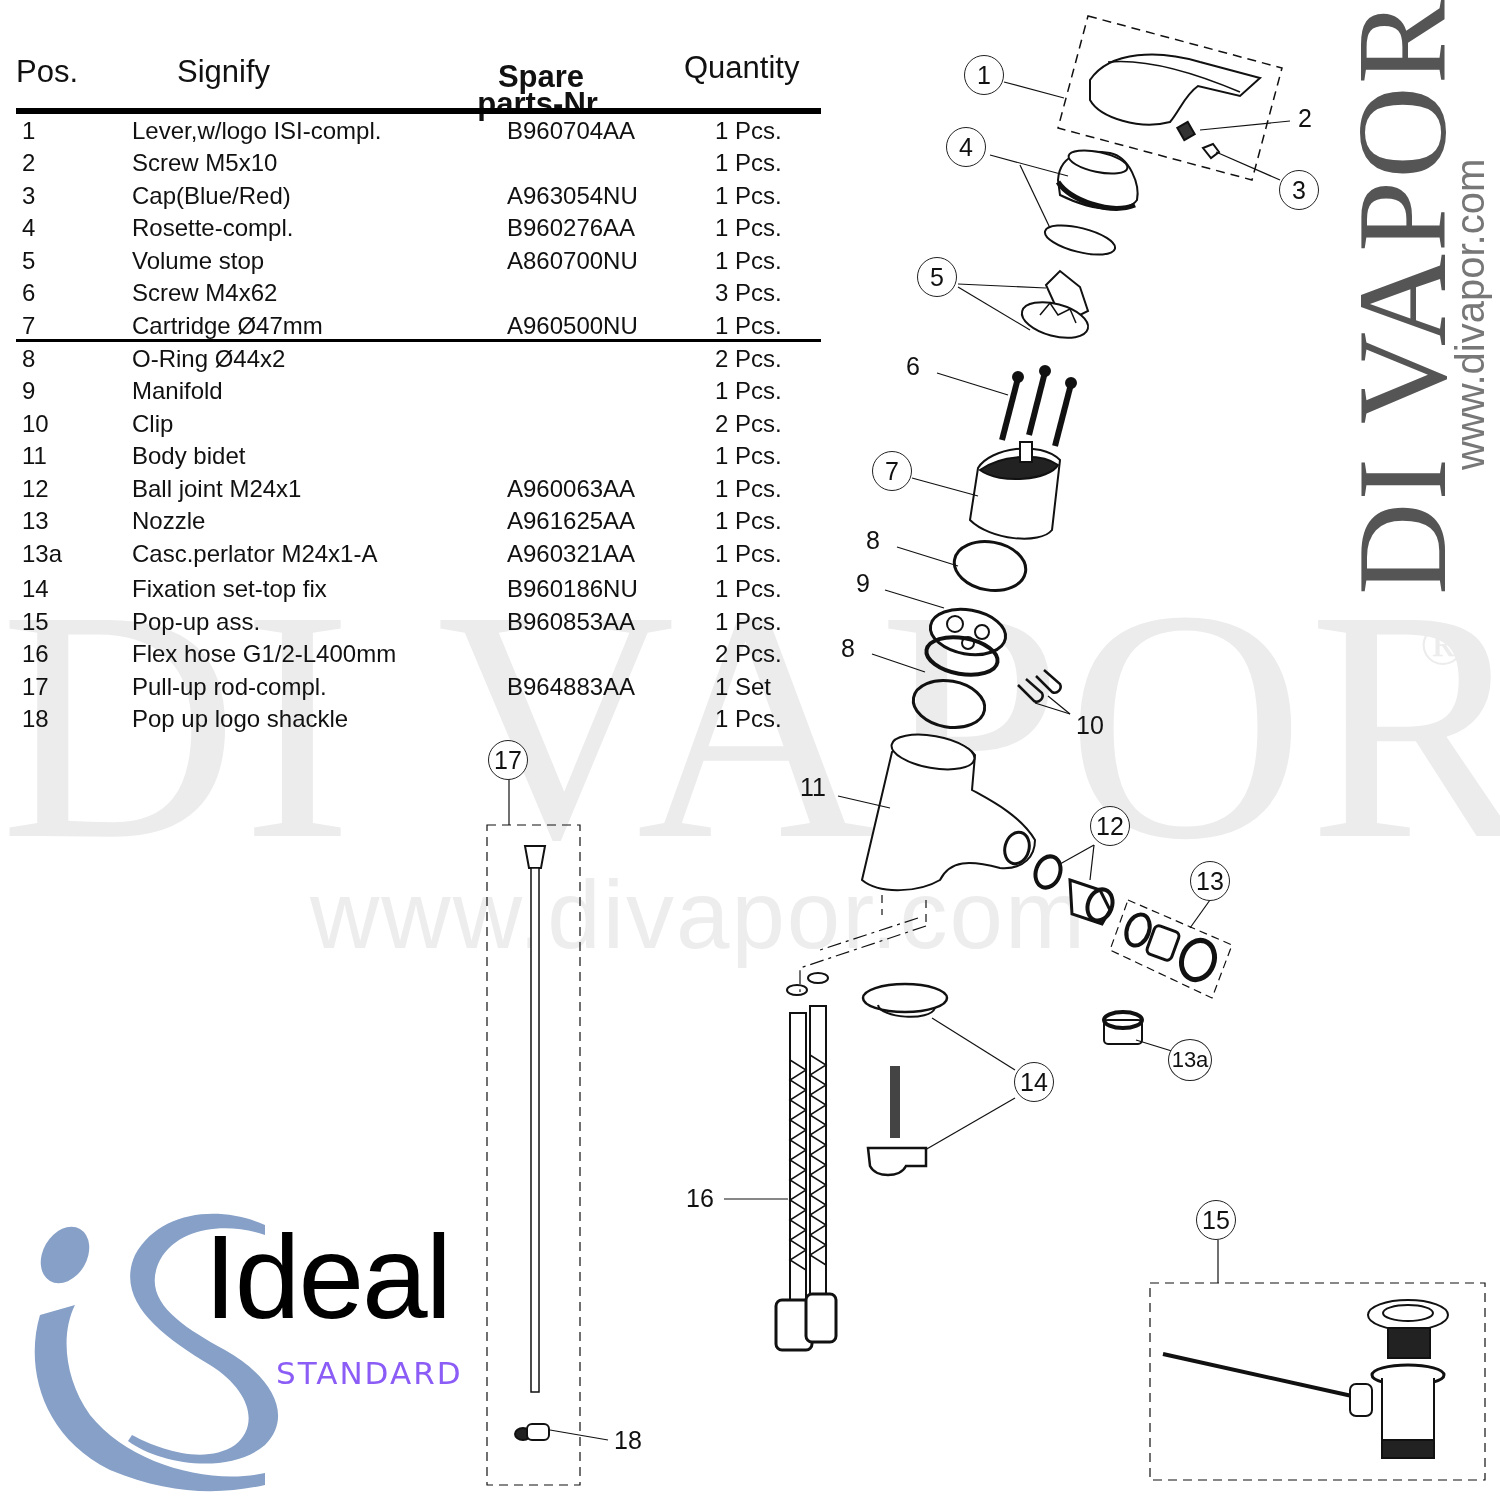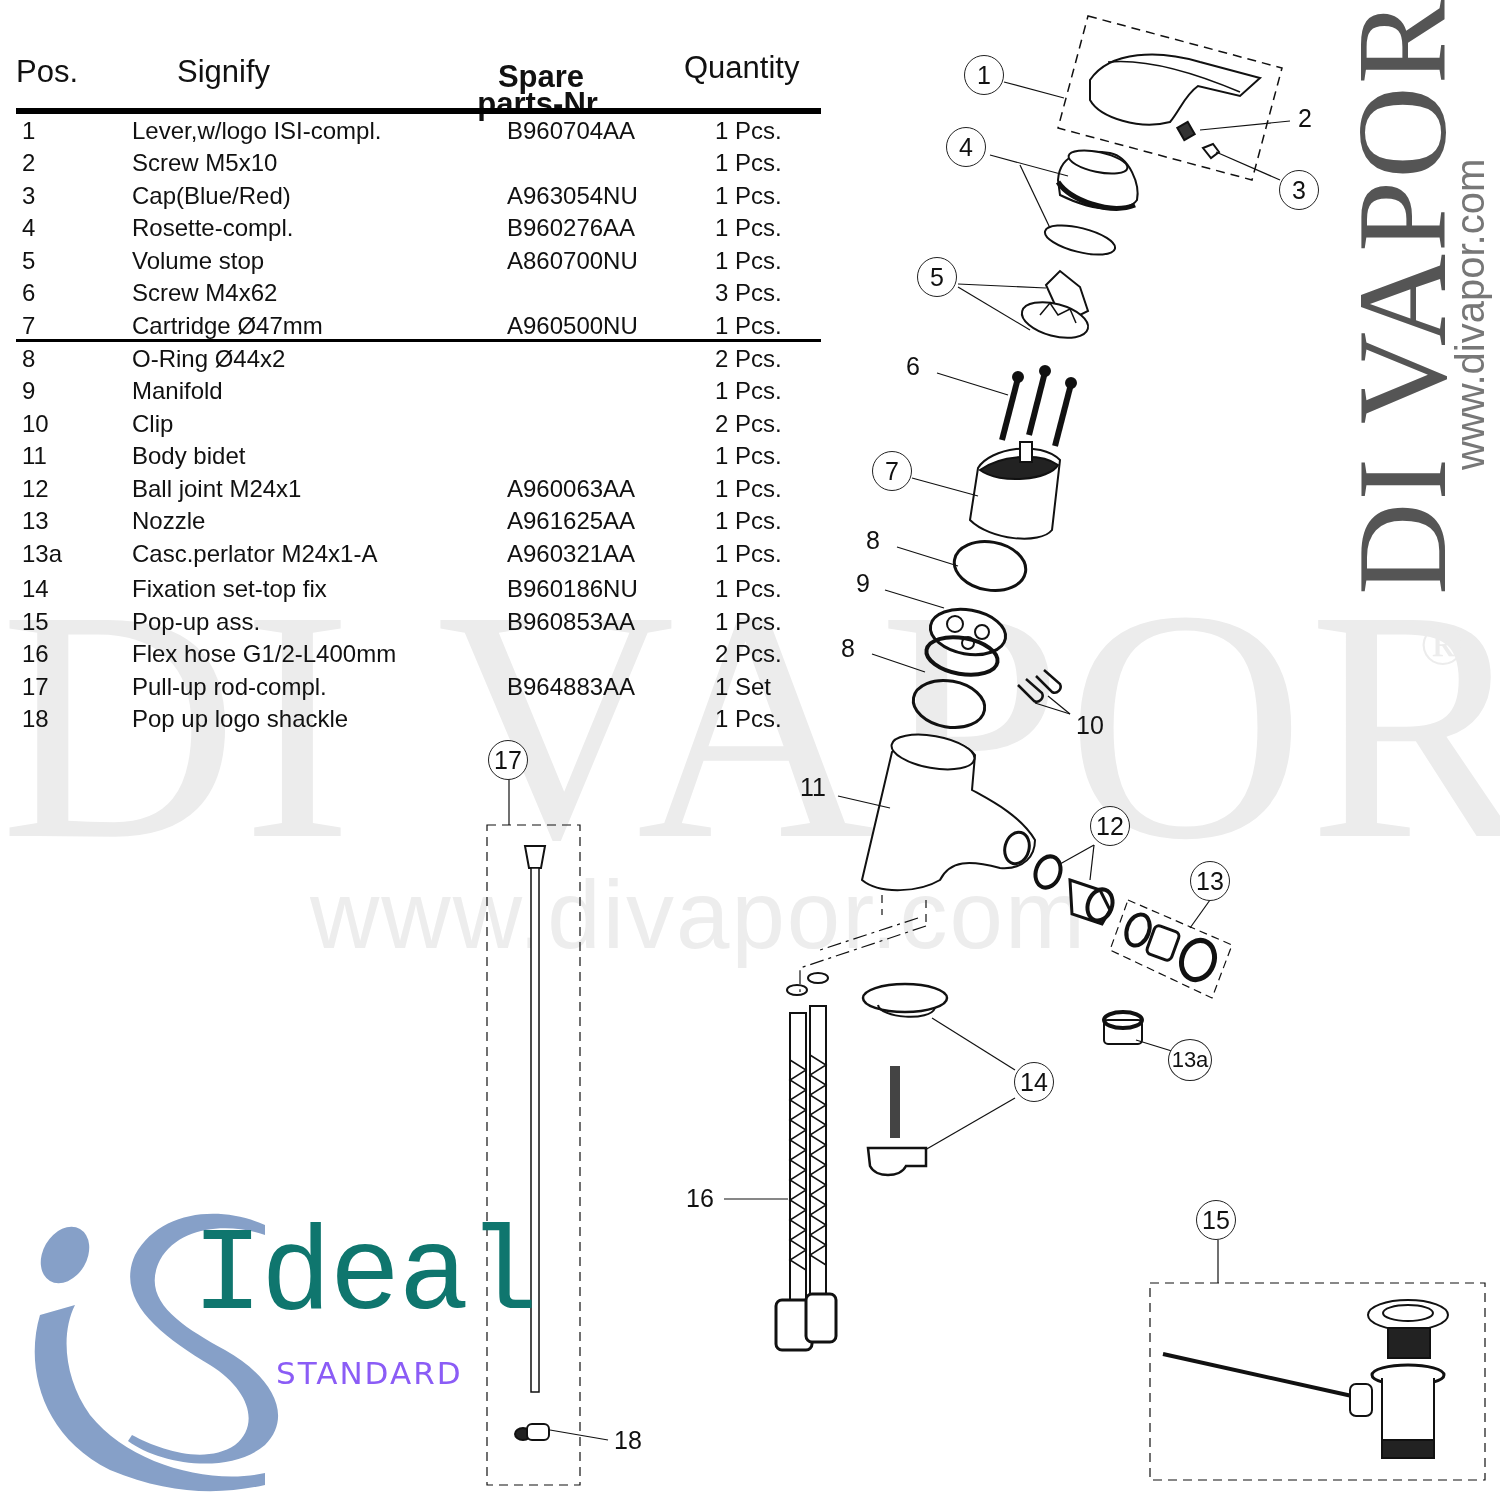--- a/index.html
+++ b/index.html
@@ -20,21 +20,21 @@
   .row .c-pos { position: absolute; left: 22px; }
   .row .c-name { position: absolute; left: 132px; white-space: nowrap; }
   .row .c-part { position: absolute; left: 482px; margin-left: 25px; }
   .row .c-qty { position: absolute; left: 715px; white-space: nowrap; }
   
   .callout { position: absolute; width: 40px; height: 40px; border: 1.5px solid #222; border-radius: 50%; background: #fff; display: flex; align-items: center; justify-content: center; font-size: 25px; z-index: 4; box-sizing: border-box; }
   .label { position: absolute; font-size: 25px; z-index: 4; line-height: 1; }
   svg.diagram { position: absolute; left: 0; top: 0; z-index: 3; }
   
   .logo { position: absolute; left: 20px; top: 1195px; width: 460px; height: 300px; z-index: 3; }
-  .logo-word { position: absolute; left: 192px; top: 1218px; font-family: Liberation Mono, monospace; font-size: 118px; color: #0f766e; line-height: 1; z-index: 4; letter-spacing: -2px; }
+  .logo-word { position: absolute; left: 204px; top: 1218px; font-family: Liberation Sans, sans-serif; font-size: 118px; color: #000000; line-height: 1; z-index: 4; letter-spacing: -2px; }
   .logo-sub { position: absolute; left: 276px; top: 1358px; font-family: "DejaVu Sans", sans-serif; font-size: 31px; color: #8b5cf6; letter-spacing: 2px; z-index: 4; line-height: 1; }
 </style>
 </head>
 <body>
 
 <div class="wm-big">DI VAPOR</div>
 <div class="wm-big-reg">®</div>
 <div class="wm-url">www.divapor.com</div>
 
 <div class="brand-vert"><span>DI VAPOR</span></div>

